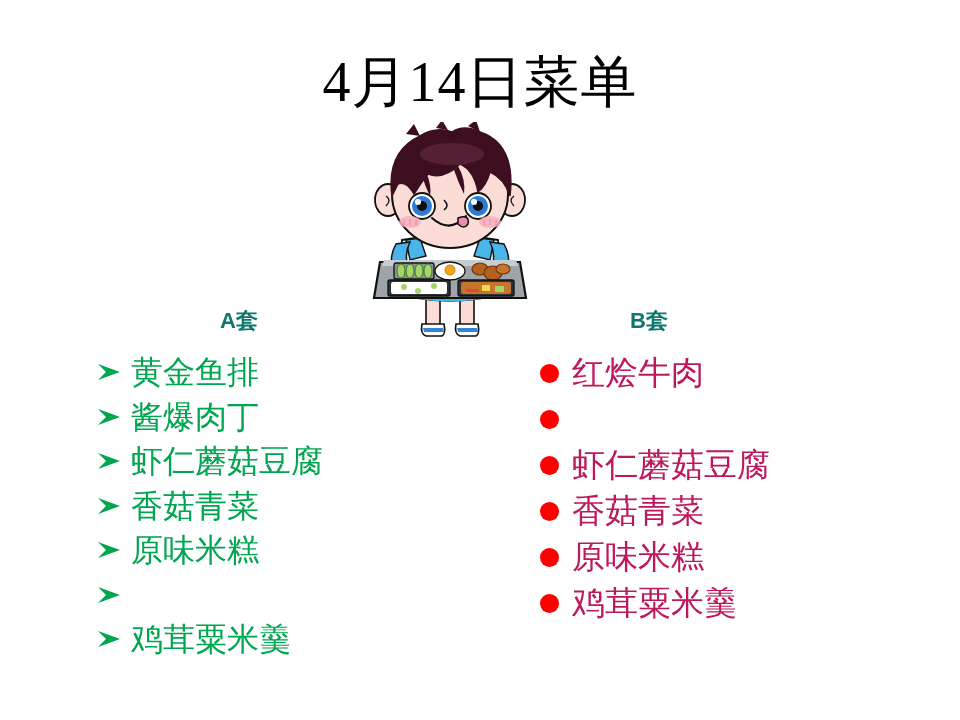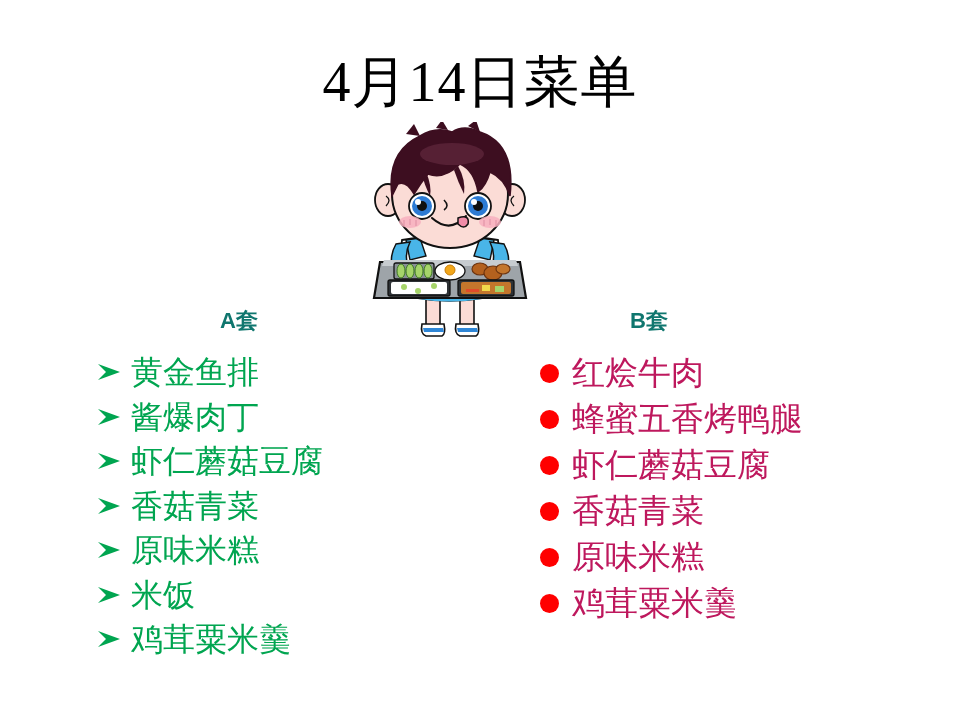--- a/index.html
+++ b/index.html
@@ -282,21 +282,20 @@
             </svg>
         </span>
         <span>原味米糕</span>
       </li>
       <li>
         <span class="bullet-arrow">
           <svg viewBox="0 0 26 18" xmlns="http://www.w3.org/2000/svg">
               <path d="M2 1 L24 9 L2 17 L10 9 Z" fill="#00A550"></path>
             </svg>
         </span>
-        <span>米饭</span>
       </li>
       <li>
         <span class="bullet-arrow">
           <svg viewBox="0 0 26 18" xmlns="http://www.w3.org/2000/svg">
               <path d="M2 1 L24 9 L2 17 L10 9 Z" fill="#00A550"></path>
             </svg>
         </span>
         <span>鸡茸粟米羹</span>
       </li>
     </ul>
@@ -306,21 +305,20 @@
     <div class="col-head head-b">
       <span class="latin">B</span><span>套</span>
     </div>
     <ul class="menu-list list-b">
       <li>
         <span class="bullet-dot"></span>
         <span>红烩牛肉</span>
       </li>
       <li>
         <span class="bullet-dot"></span>
-        <span>蜂蜜五香烤鸭腿</span>
       </li>
       <li>
         <span class="bullet-dot"></span>
         <span>虾仁蘑菇豆腐</span>
       </li>
       <li>
         <span class="bullet-dot"></span>
         <span>香菇青菜</span>
       </li>
       <li>

